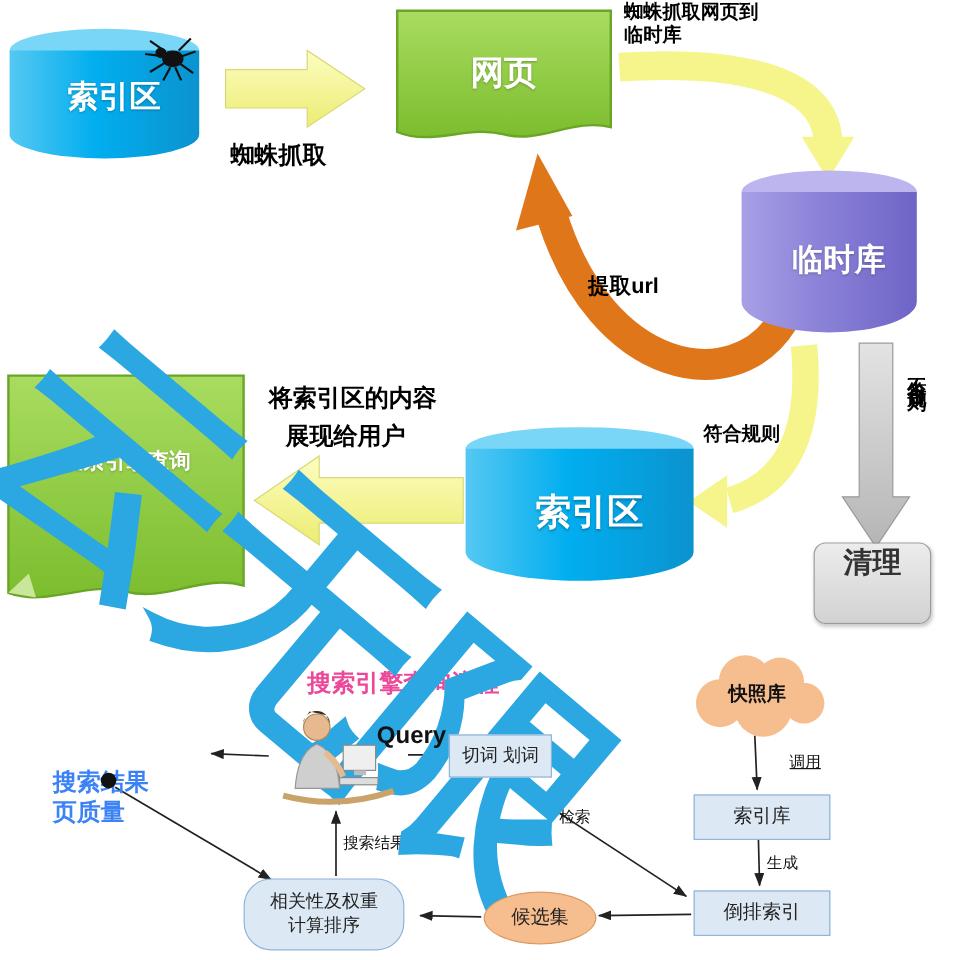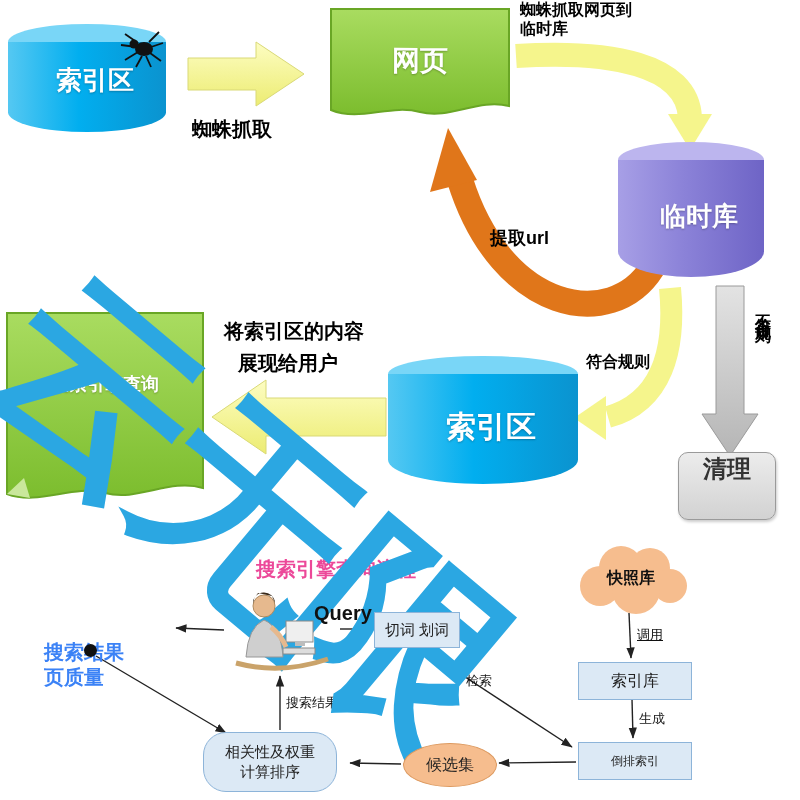--- a/index.html
+++ b/index.html
@@ -208,34 +208,34 @@
         <circle cx="70" cy="50" r="24"></circle>
       </g>
     </svg>
     <div class="abs" style="left:0;right:0;top:28px;text-align:center;font-size:16px;font-weight:bold;color:#111;">快照库</div>
   </div>
 
   <div class="bluebox" style="left:578px;top:662px;width:112px;height:36px;font-size:16px;">
     <span>索引库</span>
   </div>
 
-  <div class="bluebox" style="left:578px;top:742px;width:112px;height:36px;font-size:12px;">
+  <div class="bluebox" style="left:578px;top:742px;width:112px;height:36px;font-size:16px;">
     <span>倒排索引</span>
   </div>
 
   <div class="bluebox salmon ellipse" style="left:403px;top:743px;width:92px;height:42px;font-size:16px;">
     <span>候选集</span>
   </div>
 
   <div class="bluebox" style="left:203px;top:732px;width:132px;height:58px;border-radius:23px;">
     <span>相关性及权重</span>
     <span>计算排序</span>
   </div>
 
   <div class="small-lbl" style="left:466px;top:672px;">检索</div>
-  <div class="small-lbl" style="left:637px;top:626px;text-decoration:underline;">调用</div>
+  <div class="small-lbl" style="left:658px;top:626px;text-decoration:underline;">调用</div>
   <div class="small-lbl" style="left:639px;top:710px;">生成</div>
   <div class="small-lbl" style="left:286px;top:694px;">搜索结果</div>
 
   <div id="quality-label" style="left:44px;top:616px;">搜索结果页质量</div>
   <div id="feedback-dot" style="left:84px;top:644px;"></div>
 
 </div>
 
 </body></html>

